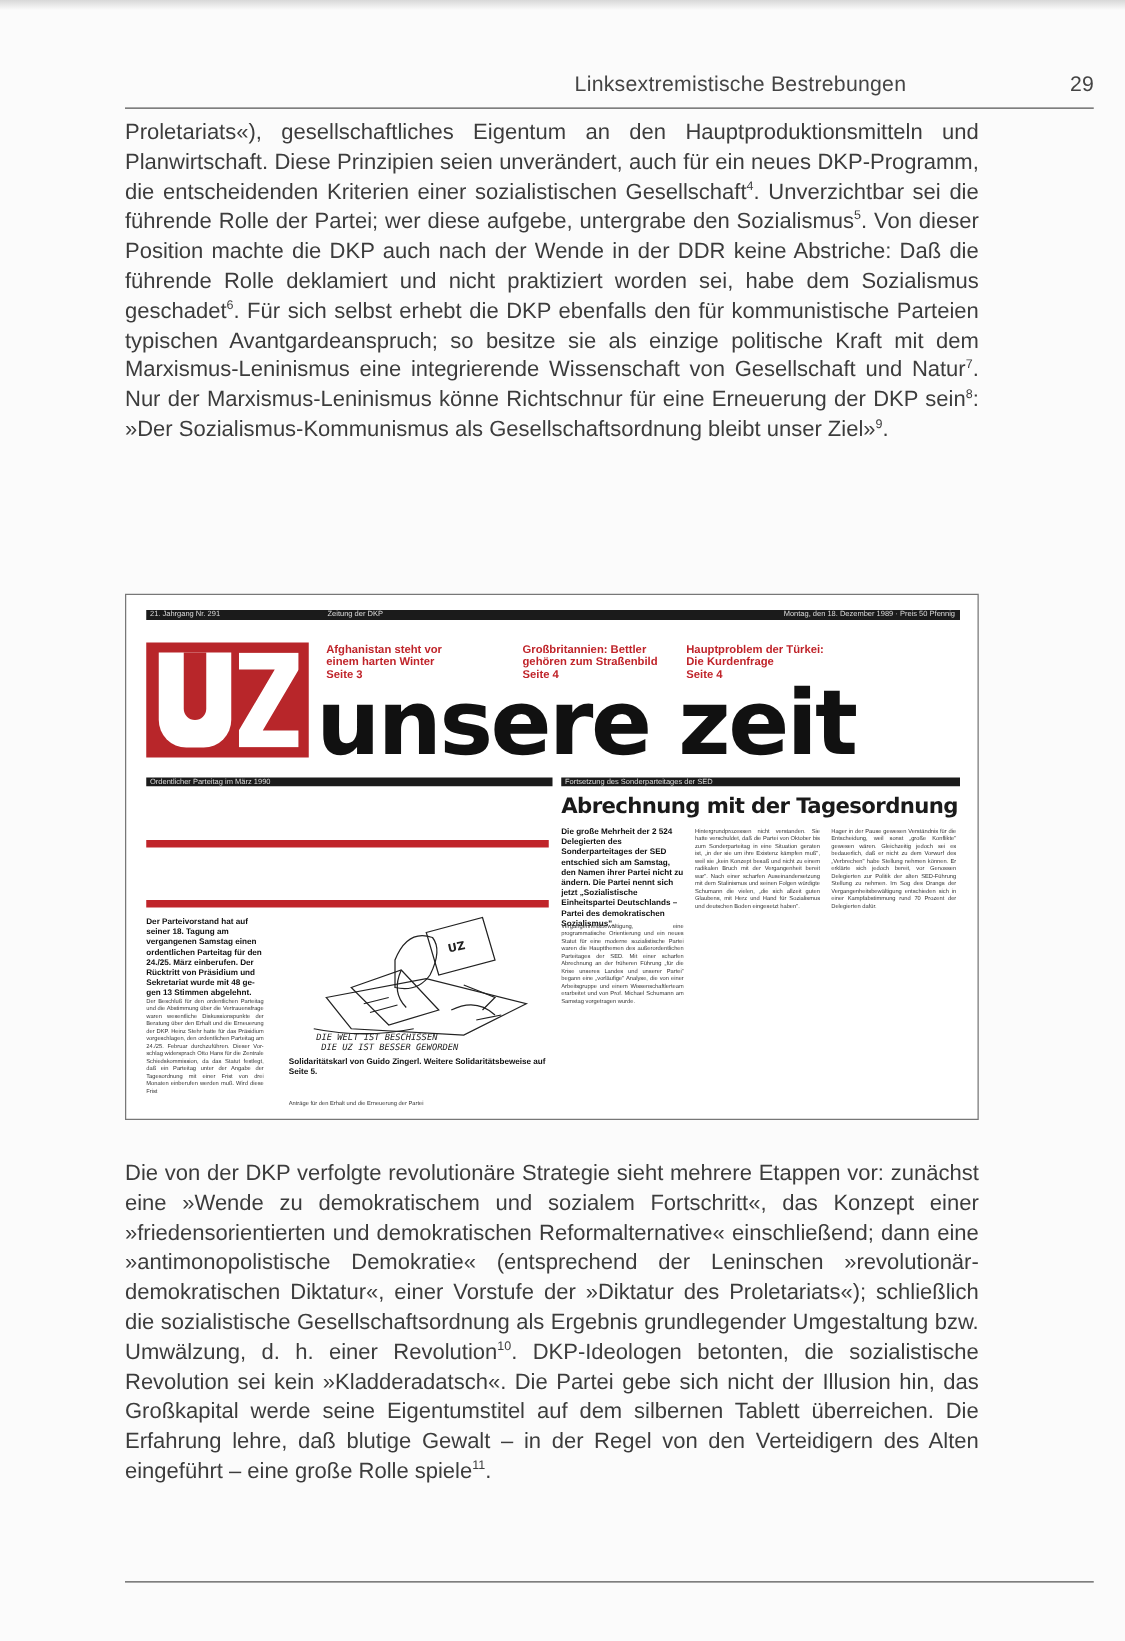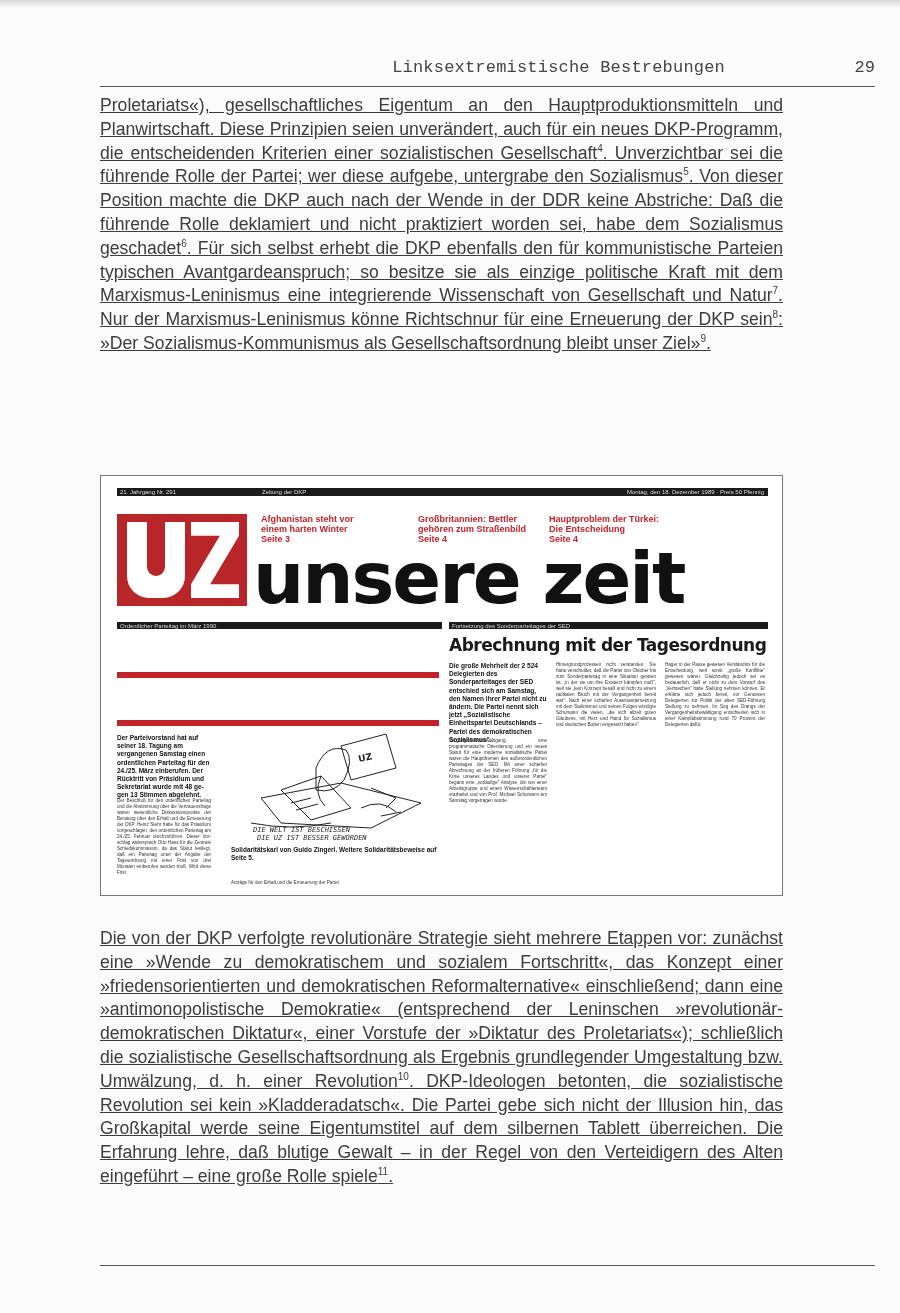--- a/index.html
+++ b/index.html
@@ -7,31 +7,30 @@
     width: 900px; height: 1313px; overflow: hidden;
     background: #fbfbfb;
     font-family: "Liberation Sans", "DejaVu Sans", sans-serif;
     color: #3a3a3a;
     position: relative;
   }
   .topshade { position:absolute; left:0; top:0; width:900px; height:8px; background:linear-gradient(#d8d8d8,#fbfbfb); }
   .running-head {
     position: absolute; left: 100px; top: 52px; width: 775px; height: 34px;
     border-bottom: 1.5px solid #555;
-    font-family: Liberation Mono, monospace;
   }
   .running-title {
     position: absolute; right: 150px; top: 6px;
     font-size: 17px; color: #444; letter-spacing: 0.2px;
   }
   .page-num { position:absolute; right: 0; top: 6px; font-size: 17px; color:#444; }
   .para {
     position: absolute; left: 100px; width: 683px;
     font-size: 17.6px; line-height: 23.8px; text-align: justify;
-    color: #3c3c3c; margin: 0; text-decoration: underline;
+    color: #3c3c3c; margin: 0;
   }
   .para sup { font-size: 10px; line-height: 0; vertical-align: 7px; }
   #p1 { top: 94px; }
   #p2 { top: 927px; }
 
   
   .news {
     position: absolute; left: 100px; top: 475px; width: 681px; height: 419px;
     border: 1.5px solid #777; background: #fff; overflow: hidden;
   }
@@ -81,21 +80,21 @@
     <div>einem harten Winter</div>
     <div>Seite 3</div>
   </div>
   <div class="teaser" style="left:317px;">
     <div>Großbritannien: Bettler</div>
     <div>gehören zum Straßenbild</div>
     <div>Seite 4</div>
   </div>
   <div class="teaser" style="left:448px;">
     <div>Hauptproblem der Türkei:</div>
-    <div>Die Entscheidung</div>
+    <div>Die Kurdenfrage</div>
     <div>Seite 4</div>
   </div>
 
   <div class="mast">unsere zeit</div>
 
   <div class="bar" style="left:16px;top:146px;width:322px;height:7px;">
     <span>Ordentlicher Parteitag im März 1990</span>
   </div>
   <div class="redrule" style="left:16px;top:196px;width:322px;"></div>
   <div class="redrule" style="left:16px;top:244px;width:322px;"></div>

